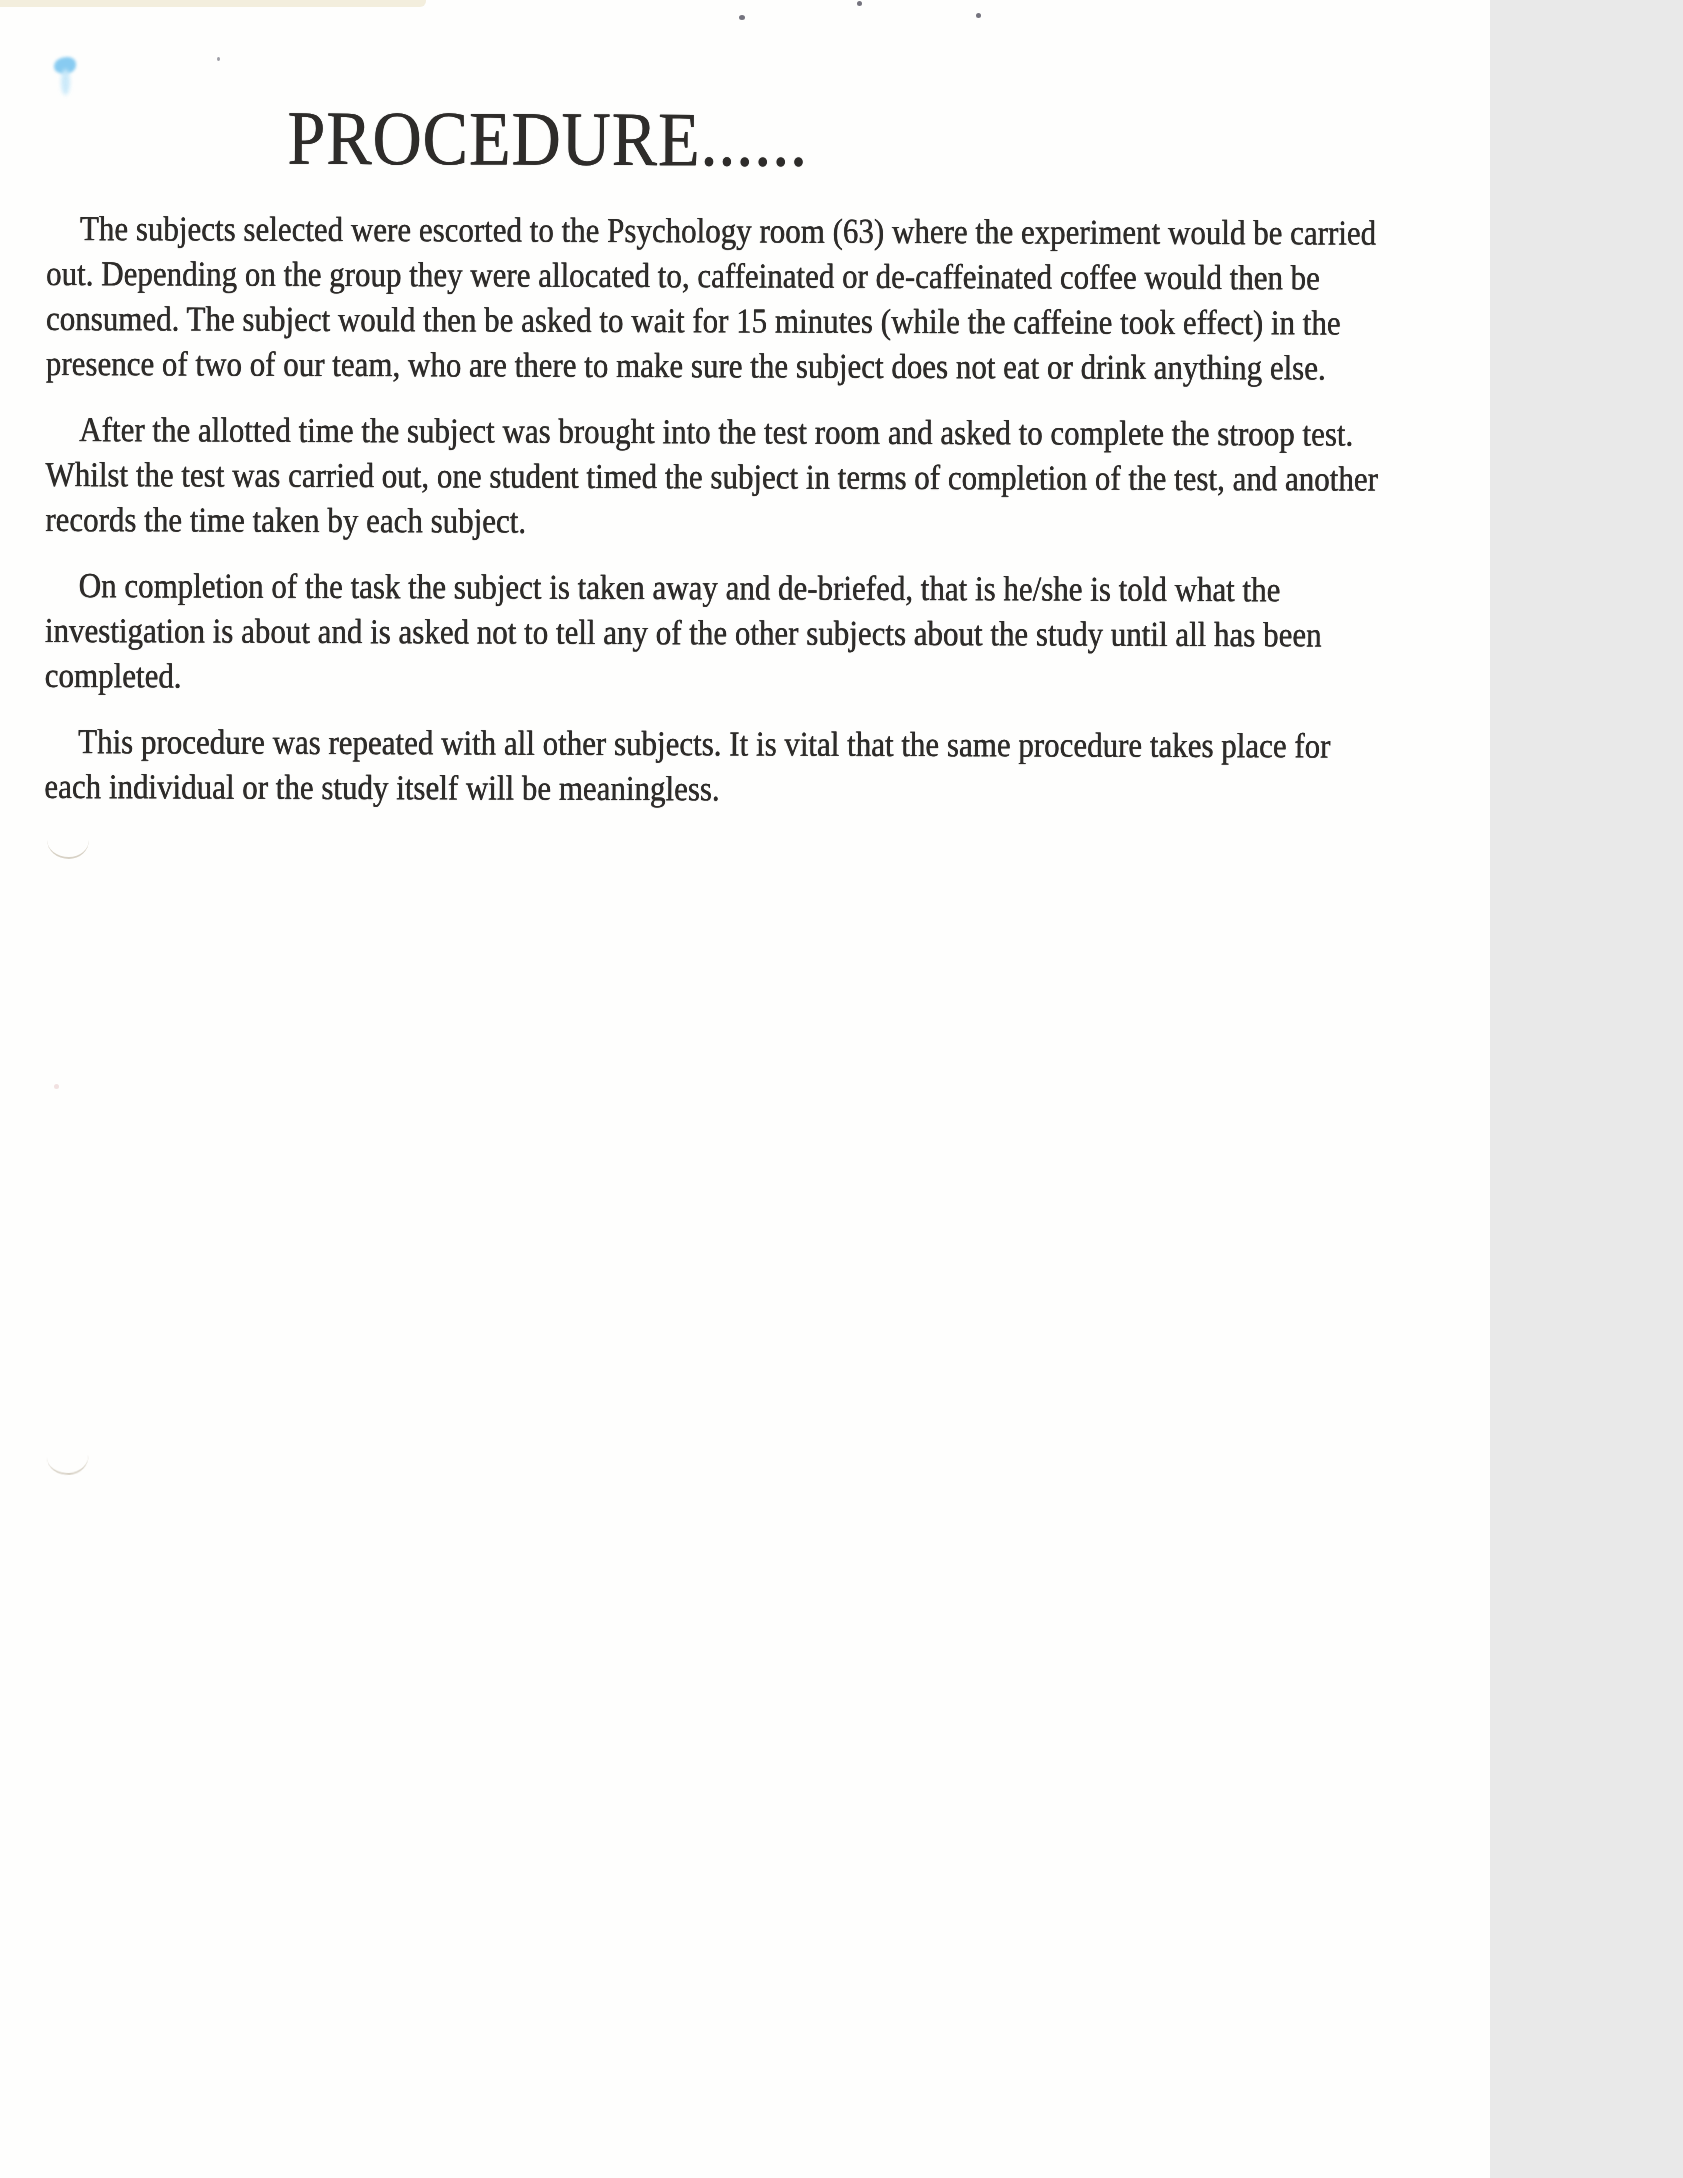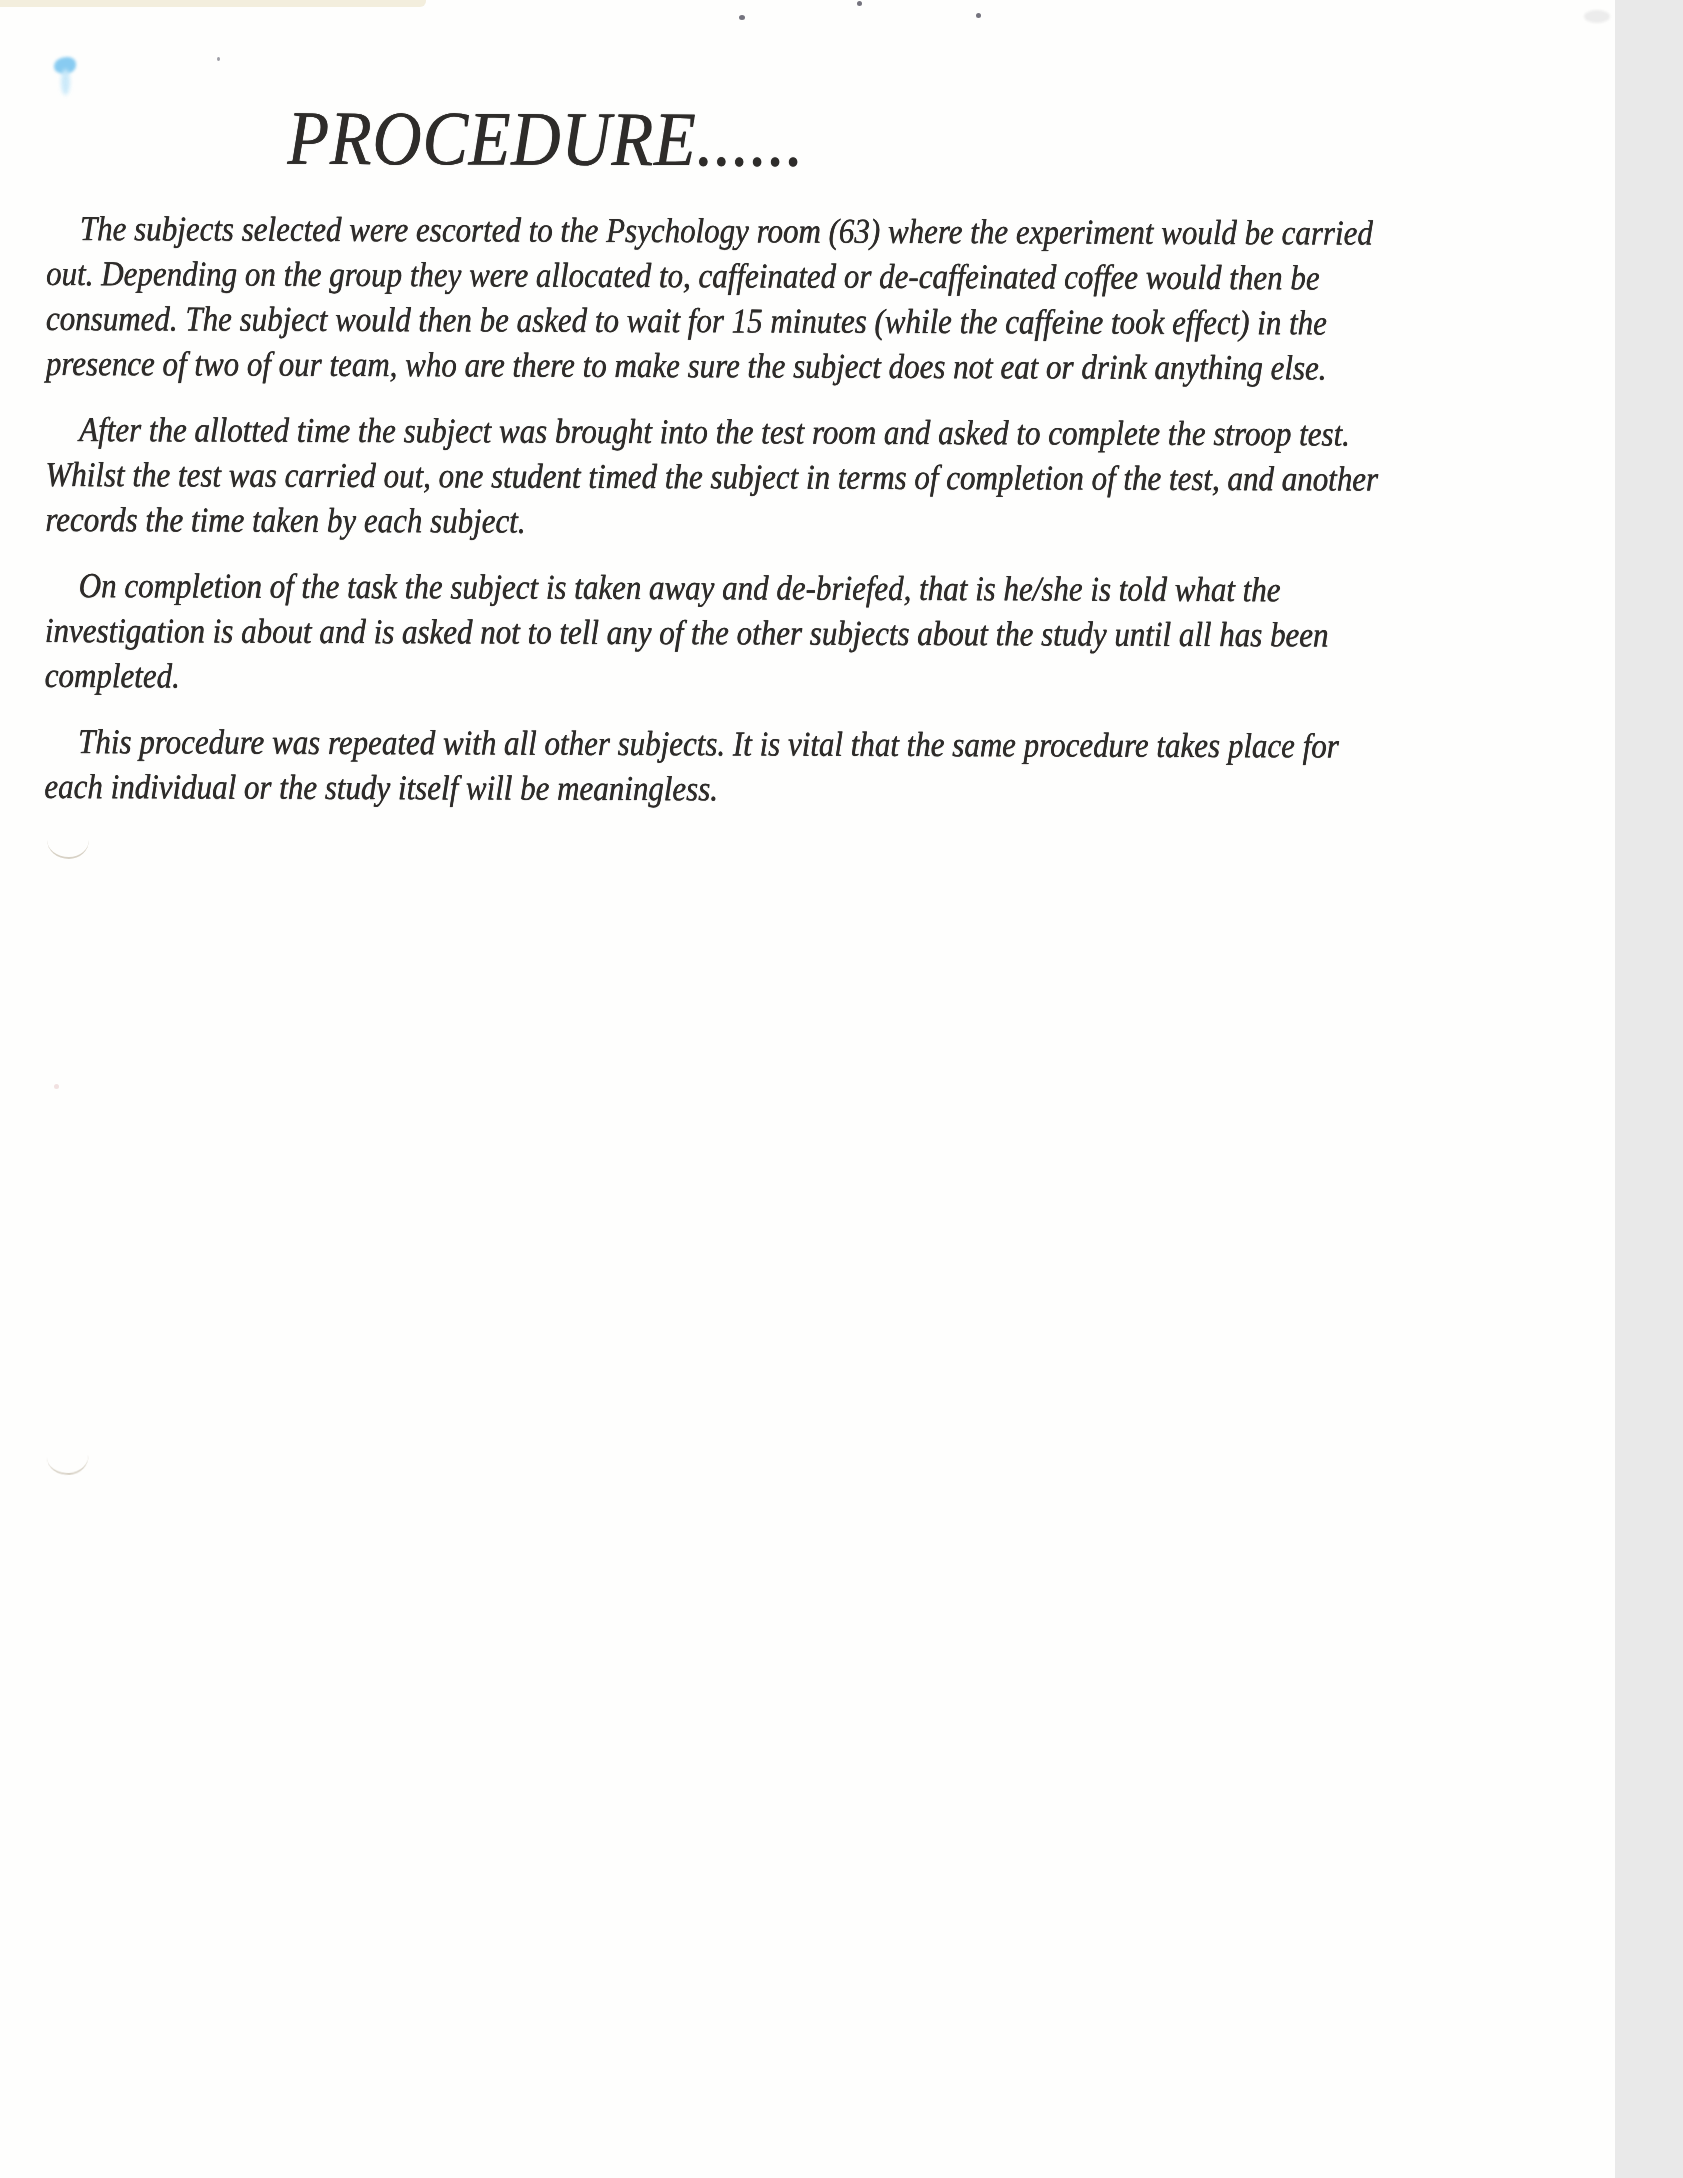--- a/index.html
+++ b/index.html
@@ -6,25 +6,24 @@
     --ink:#2e2c2a;
     --paper:#fefefd;
     --blue:#74c3ef;
     --crescent:#d8d2c6;
     --speck:#51505e;
     --topedge:#f2ecd9;
   }
   html,body{margin:0;padding:0;background:#e9e9e9;}
   .page{
     position:relative;
-    width:1615px;height:2178px;
+    width:1490px;height:2178px;
     background:var(--paper);
     overflow:hidden;
     font-family:"Liberation Serif","DejaVu Serif",serif;
-    font-style:italic;
   }
   
   .textblock{
     position:absolute;
     left:47px;top:0;
     width:1742px;
     transform:rotate(0.2deg) scaleX(0.885);
     transform-origin:0 0;
     color:var(--ink);
   }

